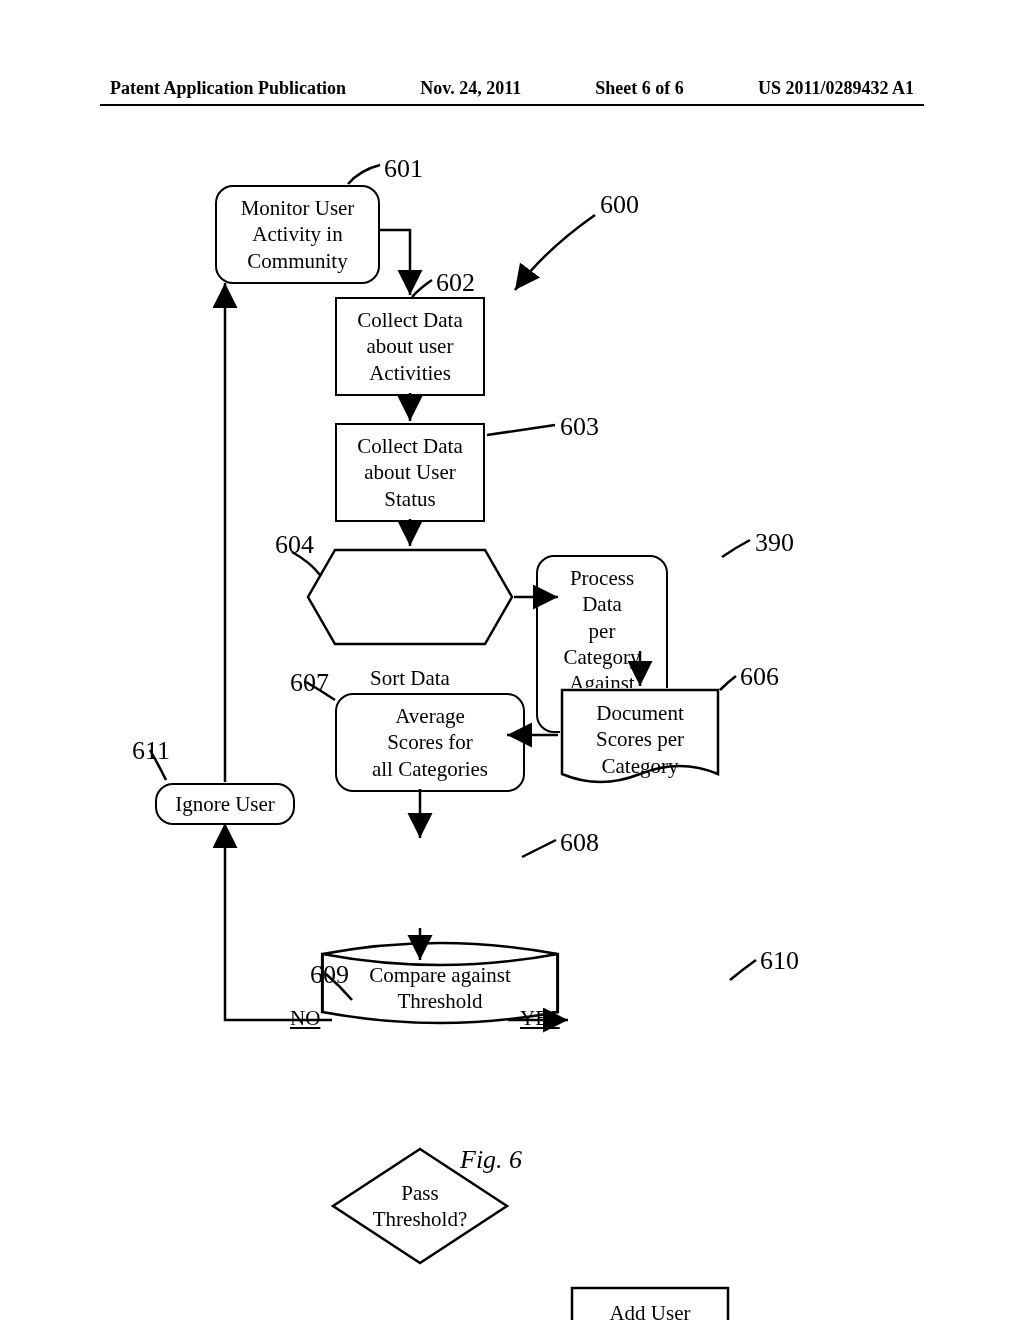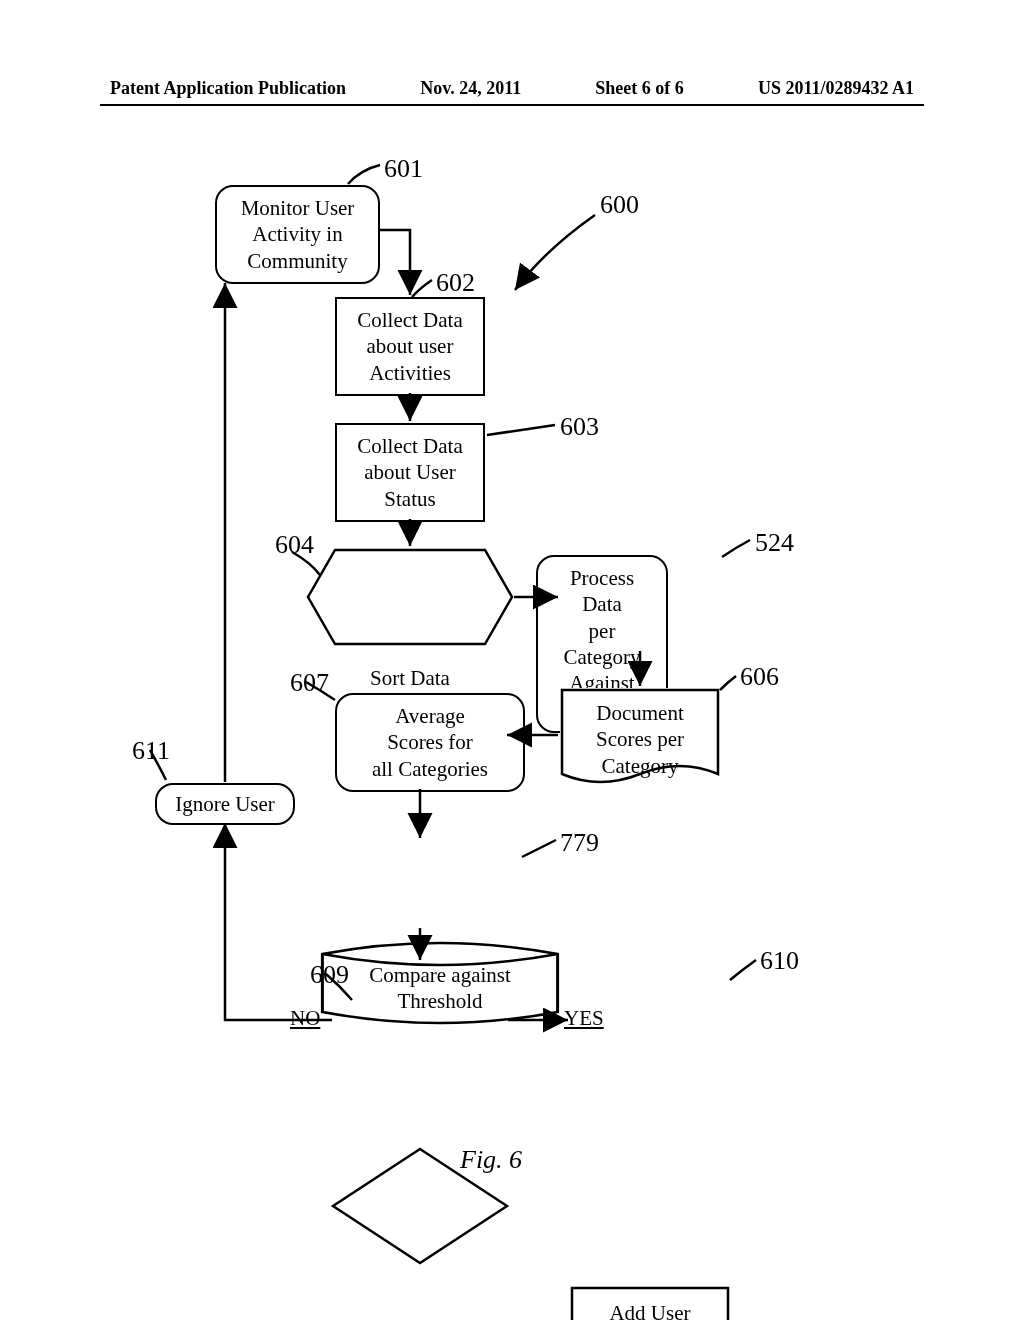--- a/index.html
+++ b/index.html
@@ -144,46 +144,49 @@
     </svg>
     <div style="position:relative; padding-top:8px;">
       <span>Compare against<br>Threshold</span>
     </div>
   </div>
 
   <div class="node diamond" style="left:330px; top:800px; width:180px; height:120px;">
     <svg viewBox="0 0 180 120" preserveAspectRatio="none">
       <polygon points="90,3 177,60 90,117 3,60" fill="#fff" stroke="#000" stroke-width="2.5"></polygon>
     </svg>
+    <div style="position:relative; padding-top:34px;">
+      <span>Pass<br>Threshold?</span>
+    </div>
   </div>
 
   <div class="node doc" style="left:570px; top:820px; width:160px; height:105px;">
     <svg viewBox="0 0 160 105" preserveAspectRatio="none">
       <path d="M2 2 H158 V90 Q120 72 80 90 Q40 108 2 90 Z" fill="#fff" stroke="#000" stroke-width="2.5"></path>
     </svg>
     <div style="position:relative; padding-top:6px;">
       <span>Add User<br>to Moderator<br>Invite List</span>
     </div>
   </div>
 
   <div class="label" style="left:384px; top:-6px;">601</div>
   <div class="label" style="left:600px; top:30px;">600</div>
   <div class="label" style="left:436px; top:108px;">602</div>
   <div class="label" style="left:560px; top:252px;">603</div>
   <div class="label" style="left:275px; top:370px;">604</div>
-  <div class="label" style="left:755px; top:368px;">524</div>
+  <div class="label" style="left:755px; top:368px;">390</div>
   <div class="label" style="left:740px; top:502px;">606</div>
   <div class="label" style="left:290px; top:508px;">607</div>
   <div class="label" style="left:132px; top:576px;">611</div>
-  <div class="label" style="left:560px; top:668px;">779</div>
+  <div class="label" style="left:560px; top:668px;">608</div>
   <div class="label" style="left:310px; top:800px;">609</div>
   <div class="label" style="left:760px; top:786px;">610</div>
 
   <div class="edge-label" style="left:290px; top:846px;">NO</div>
-  <div class="edge-label" style="left:520px; top:846px;margin-left:44px;">YES</div>
+  <div class="edge-label" style="left:520px; top:846px;">YES</div>
 
   <svg class="arrows" viewBox="0 0 1024 1050">
     <defs>
       <marker id="ah" markerWidth="12" markerHeight="12" refX="10" refY="5" orient="auto">
         <path d="M0,0 L10,5 L0,10 Z" fill="#000"></path>
       </marker>
     </defs>
 
     <path d="M595 55 Q545 90 515 130" fill="none" stroke="#000" stroke-width="2.5" marker-end="url(#ah)"></path>
 

